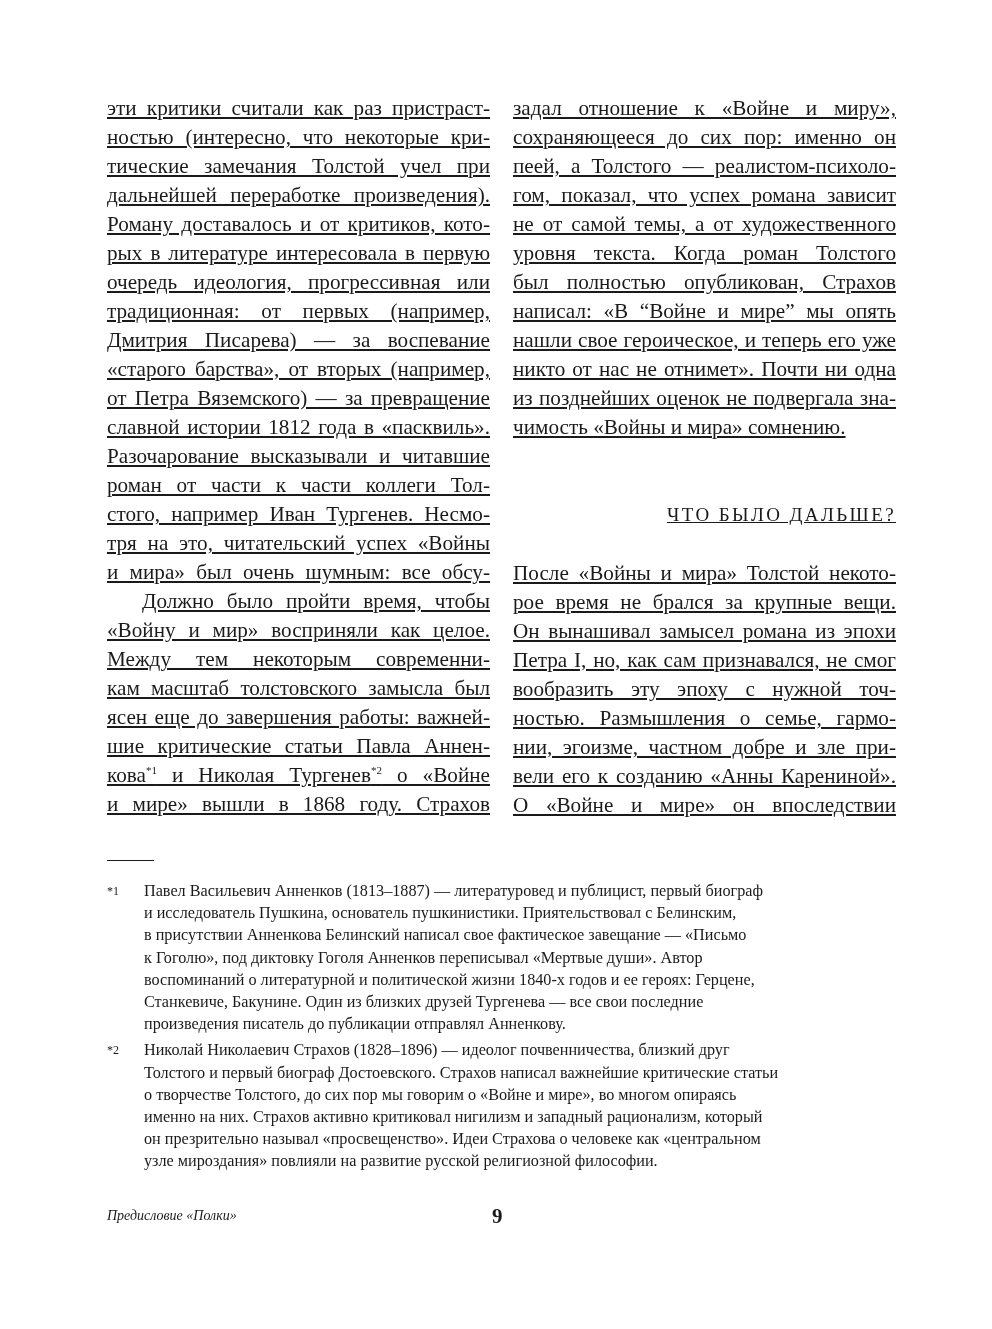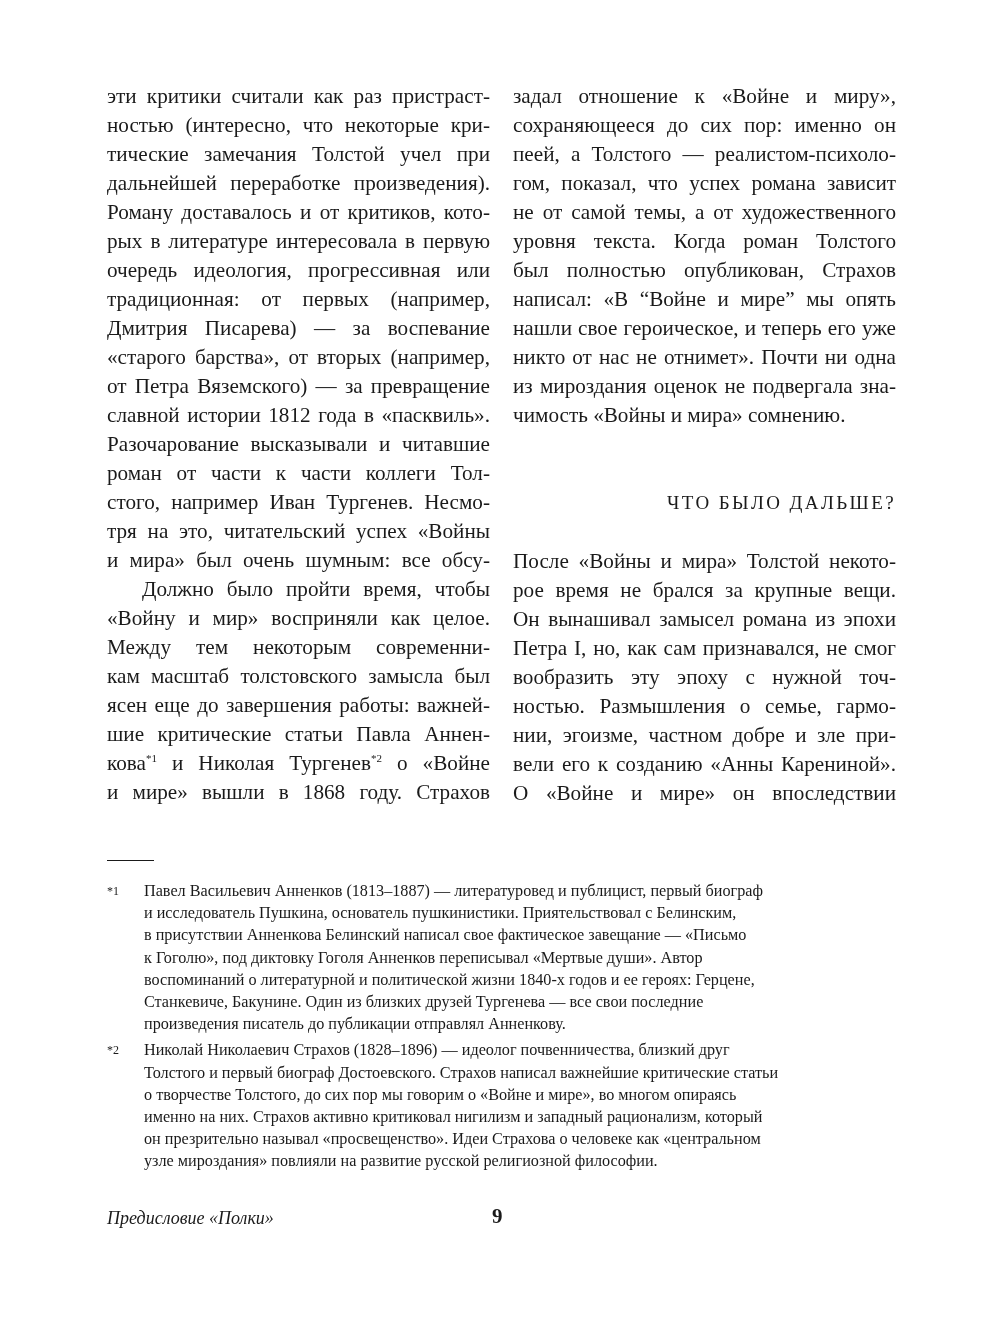--- a/index.html
+++ b/index.html
@@ -1,34 +1,34 @@
 <!DOCTYPE html>
 <html><head>
 <meta charset="utf-8">
 <style>
   html, body { margin: 0; padding: 0; background: #ffffff; }
   body { width: 992px; height: 1329px; position: relative; overflow: hidden;
          font-family: "Liberation Serif", "DejaVu Serif", serif; color: #1a1a1a; }
   .page { position: absolute; left: 0; top: 0; width: 992px; height: 1329px; }
-  .col { position: absolute; top: 82px; width: 383px; font-size: 21.2px; line-height: 29px;
-         text-align: justify; hyphens: manual; }
+  .col { position: absolute; top: 94px; width: 383px; font-size: 21.2px; line-height: 29px;
+         text-align: justify; hyphens: manual; text-decoration: underline; }
   .col-left { left: 107px; }
   .col-right { left: 513px; }
   .line { display: block; white-space: nowrap; text-align-last: justify; }
   .line.last { text-align-last: left; }
   .line.indent { padding-left: 35px; }
   .heading { display: block; text-align: right; letter-spacing: 2.4px; font-size: 19px;
              margin: 58px 0 30px 0; line-height: 29px; }
   sup.fn { font-size: 11px; vertical-align: super; line-height: 0; }
   .rule { position: absolute; left: 107px; top: 860px; width: 47px; height: 1px; background: #1a1a1a; }
   .footnotes { position: absolute; left: 107px; top: 880px; width: 790px; font-size: 16.2px; line-height: 22.2px; }
   .fn-item { position: relative; padding-left: 37px; margin-bottom: 4px; }
   .fn-mark { position: absolute; left: 0; top: 0; font-size: 12px; }
   .fn-line { display:block; white-space: nowrap; }
-  .footer-title { position: absolute; left: 107px; top: 1208px; font-style: italic; font-size: 18px; }
+  .footer-title { position: absolute; left: 107px; top: 1208px; font-style: italic; font-size: 14px; }
   .page-number { position: absolute; left: 492px; top: 1204px; font-weight: bold; font-size: 21px; }
 </style>
 </head>
 <body>
 
 <div class="page">
 
   <div class="col col-left">
     <span class="line">эти критики считали как раз пристраст-</span>
     <span class="line">ностью (интересно, что некоторые кри-</span>
@@ -62,21 +62,21 @@
     <span class="line">задал отношение к «Войне и миру»,</span>
     <span class="line">сохраняющееся до сих пор: именно он</span>
     <span class="line">пеей, а Толстого — реалистом-психоло-</span>
     <span class="line">гом, показал, что успех романа зависит</span>
     <span class="line">не от самой темы, а от художественного</span>
     <span class="line">уровня текста. Когда роман Толстого</span>
     <span class="line">был полностью опубликован, Страхов</span>
     <span class="line">написал: «В “Войне и мире” мы опять</span>
     <span class="line">нашли свое героическое, и теперь его уже</span>
     <span class="line">никто от нас не отнимет». Почти ни одна</span>
-    <span class="line">из мироздания оценок не подвергала зна-</span>
+    <span class="line">из позднейших оценок не подвергала зна-</span>
     <span class="line last">чимость «Войны и мира» сомнению.</span>
 
     <span class="heading">ЧТО БЫЛО ДАЛЬШЕ?</span>
 
     <span class="line">После «Войны и мира» Толстой некото-</span>
     <span class="line">рое время не брался за крупные вещи.</span>
     <span class="line">Он вынашивал замысел романа из эпохи</span>
     <span class="line">Петра I, но, как сам признавался, не смог</span>
     <span class="line">вообразить эту эпоху с нужной точ-</span>
     <span class="line">ностью. Размышления о семье, гармо-</span>

